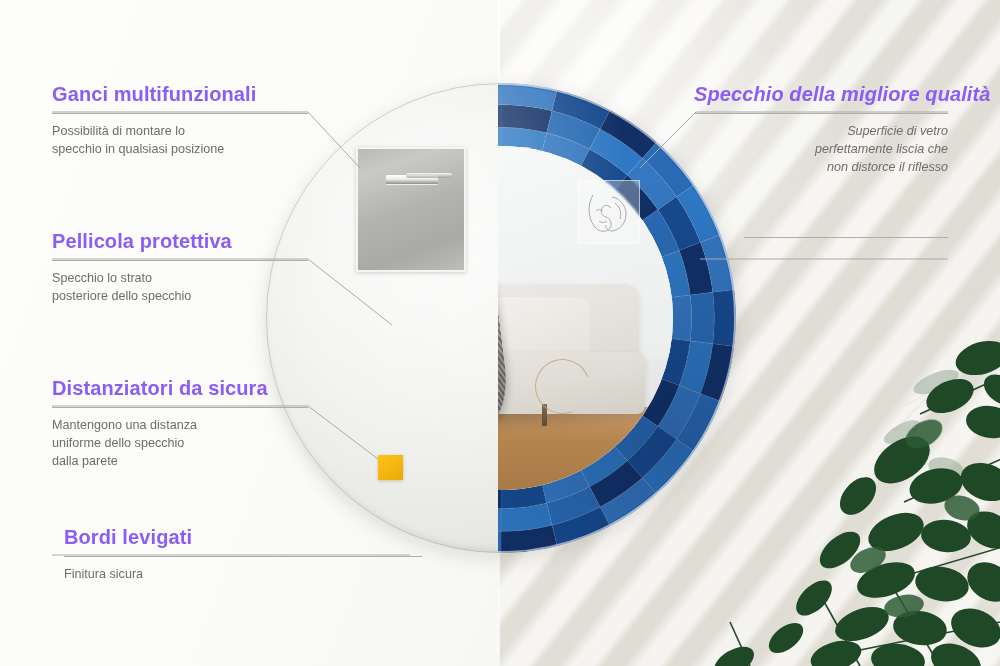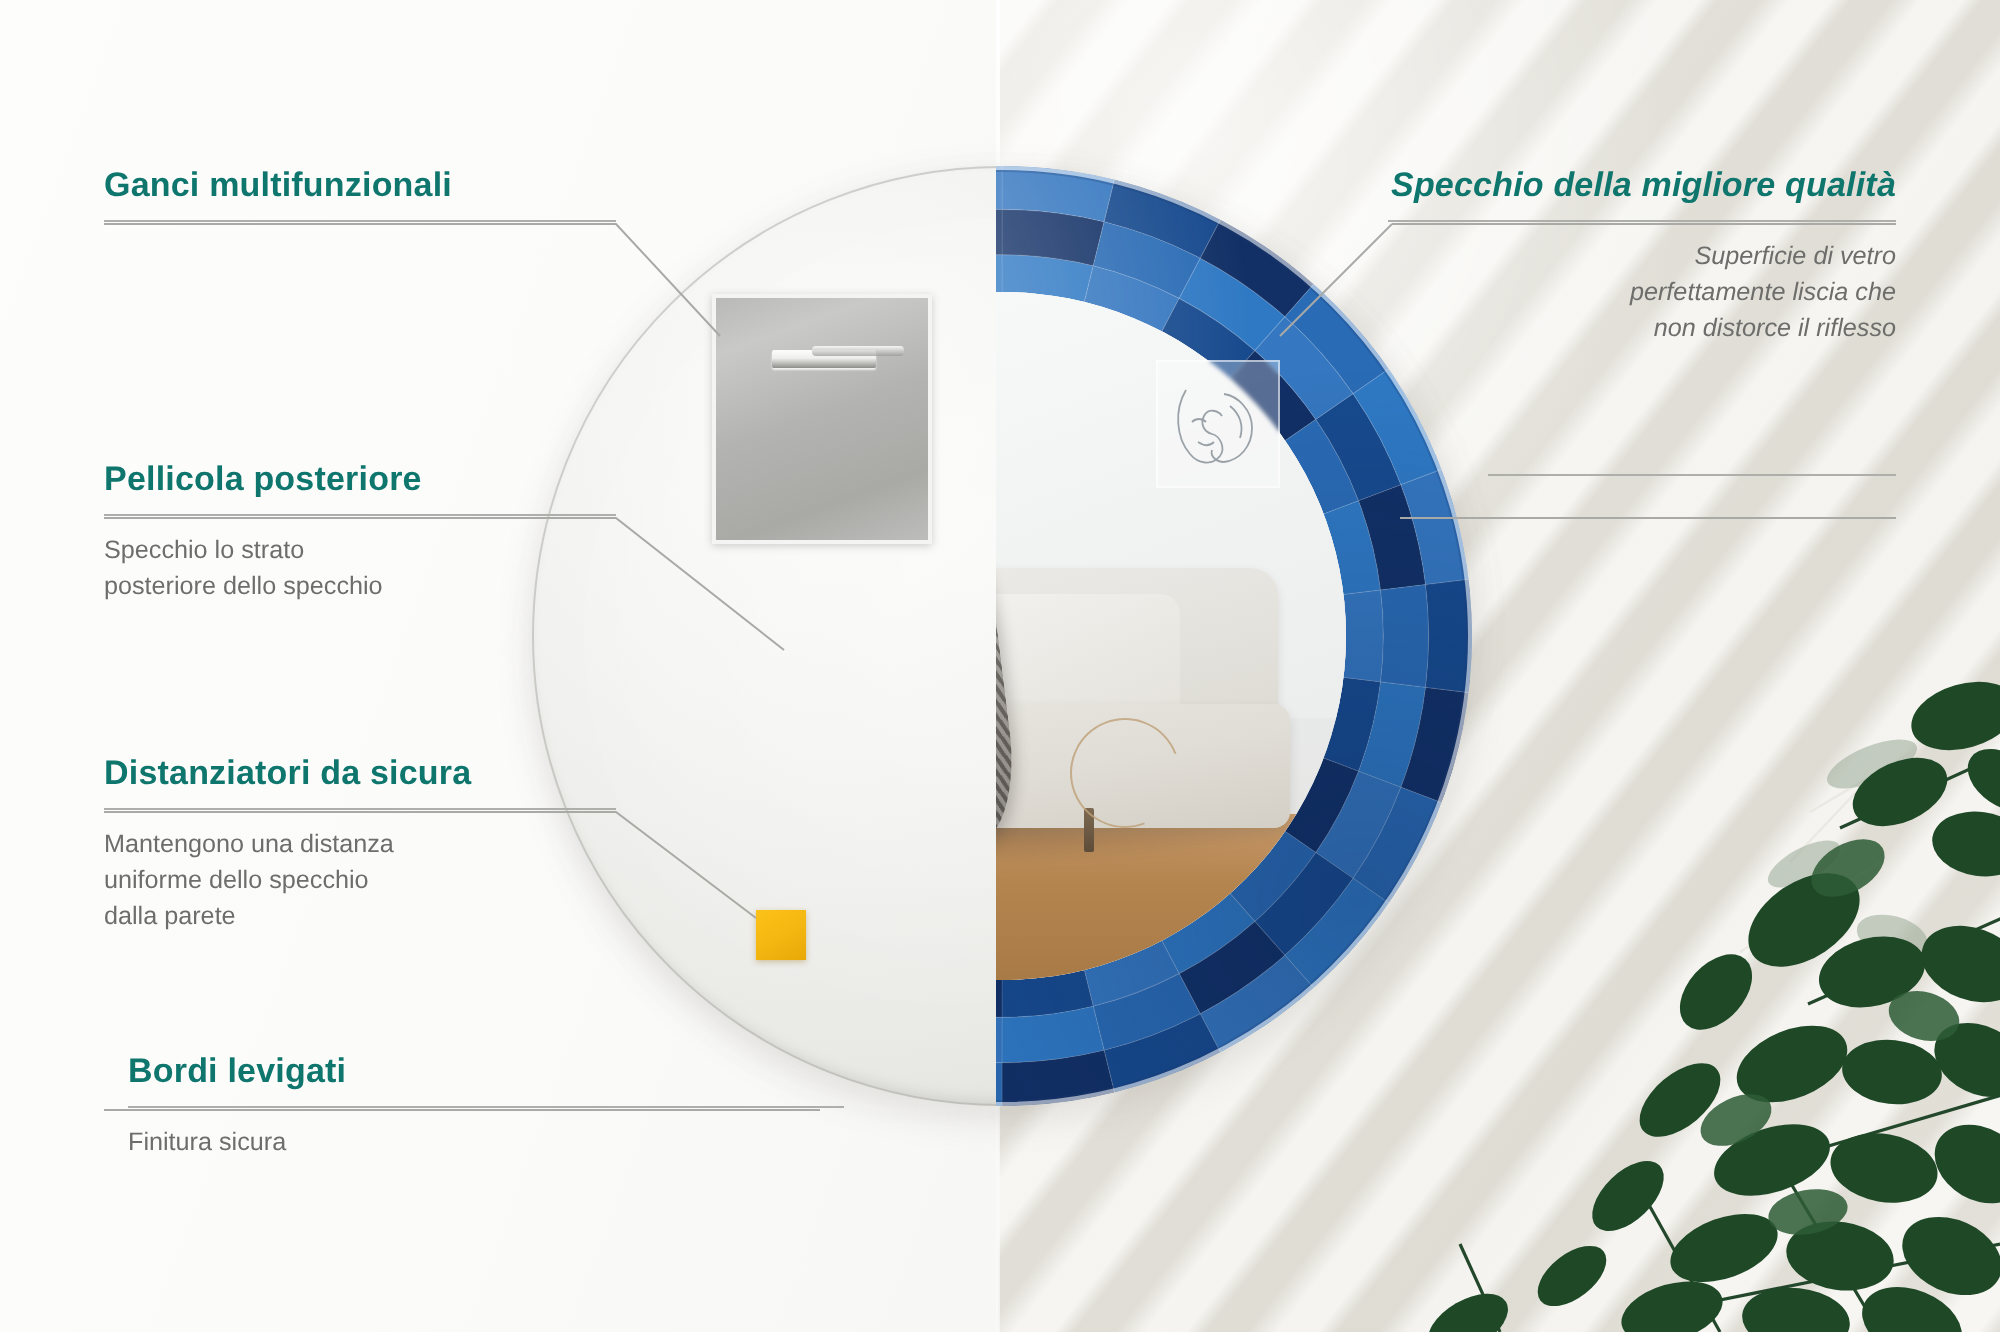--- a/index.html
+++ b/index.html
@@ -207,21 +207,21 @@
     position:absolute; left:578px; top:180px; width:62px; height:64px;
     background:rgba(255,255,255,0.30);
     border:1px solid rgba(255,255,255,0.55);
     backdrop-filter:blur(1px);
   }
   .wm-card svg { display:block; }
 
   
   .label { position:absolute; }
   .label .title {
-    font-size:17px; font-weight:bold; color:#0f766e;
+    font-size:20px; font-weight:bold; color:#8b5cf6;
     letter-spacing:0.1px; white-space:nowrap;
   }
   .label .rule {
     height:1px; background:#aeaeab; margin-top:7px;
   }
   .label .desc {
     font-size:12.6px; color:#6d6d6b; line-height:1.42; margin-top:9px;
     white-space:pre-line;
   }
   .label.right .title, .label.right .desc { text-align:right;font-style:italic; }
@@ -674,24 +674,26 @@
     <path d="M52 259 L308 259 L392 325"></path>
     <path d="M52 406 L308 406 L378 459"></path>
     <path d="M52 555 L410 555"></path>
     <path d="M696 112 L948 112 M696 112 L640 168"></path>
     <path d="M744 259 L948 259 M744 259 L700 259"></path>
   </svg>
 
   <div class="label" id="lbl-hooks">
     <div class="title">Ganci multifunzionali</div>
     <div class="rule"></div>
+    <div class="desc">Possibilità di montare lo
+specchio in qualsiasi posizione</div>
   </div>
 
   <div class="label" id="lbl-film">
-    <div class="title">Pellicola posteriore</div>
+    <div class="title">Pellicola protettiva</div>
     <div class="rule"></div>
     <div class="desc">Specchio lo strato
 posteriore dello specchio</div>
   </div>
 
   <div class="label" id="lbl-spacer">
     <div class="title">Distanziatori da sicura</div>
     <div class="rule"></div>
     <div class="desc">Mantengono una distanza
 uniforme dello specchio

